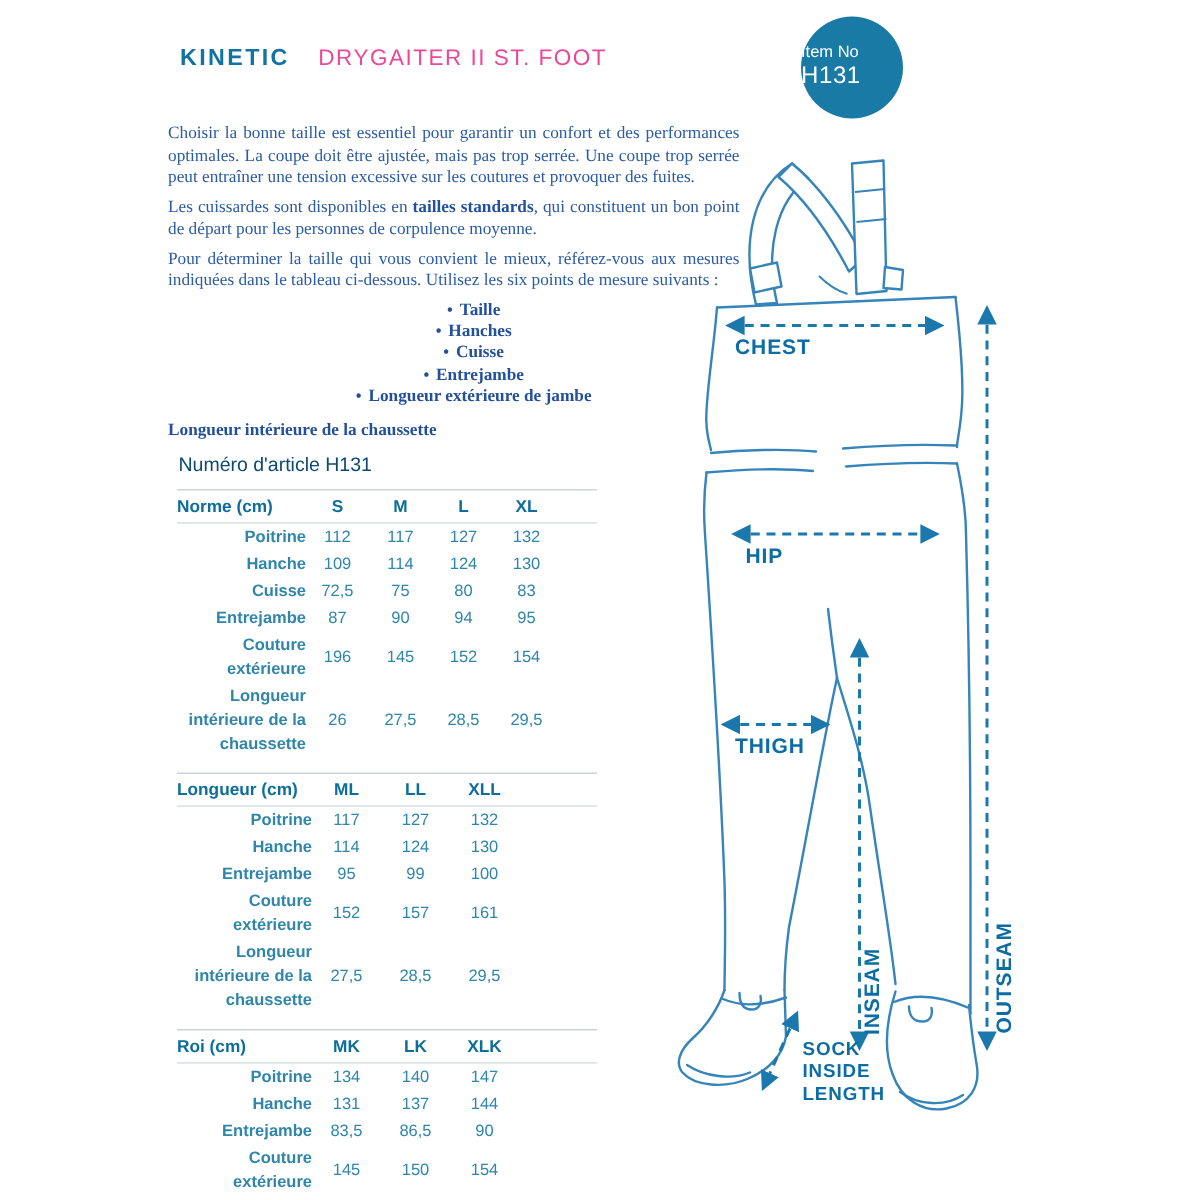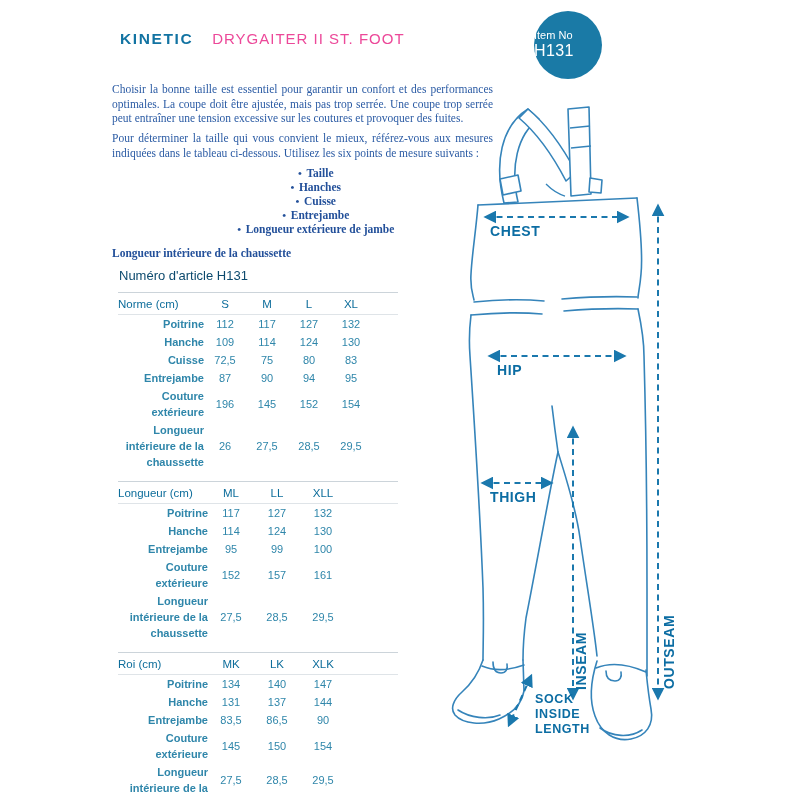--- a/index.html
+++ b/index.html
@@ -24,21 +24,21 @@
   ul.measure li{font:bold 11.5px/14.2px "Liberation Serif",serif;color:#23509a;text-align:center;}
   ul.measure li::before{content:"•";display:inline-block;width:13px;font-size:11px;}
   .sock-note{font:bold 11.5px "Liberation Serif",serif;color:#23509a;margin:10px 0 0 0;}
   .article-no{font:13px "Liberation Sans",sans-serif;color:#0c4a6e;margin:9px 0 0 7px;}
 
   
   .tables{margin:9px 0 0 6px;}
   table.sizing{border-collapse:collapse;table-layout:fixed;width:280px;margin:0 0 10px 0;
                font-family:"Liberation Sans",sans-serif;color:#2f86aa;font-size:11px;}
   table.sizing thead th{border-top:1px solid #ccd4da;border-bottom:1px solid #dfe4e8;
-               color:#0d6d9b;font-weight:normal;padding:5px 0 4px 0;font-size:11.5px;}
+               color:#0d6d9b;font-weight:bold;padding:5px 0 4px 0;font-size:11.5px;}
   table.sizing th.lbl{text-align:left;}
   table.sizing th.num{text-align:center;}
   table.sizing td{padding:1px 0;line-height:16px;vertical-align:middle;}
   table.sizing td.lbl{text-align:right;white-space:pre-line;font-weight:bold;}
   table.sizing td.num{text-align:center;}
 
   
   .diagram{position:absolute;left:438px;top:88px;}
   .diagram text{font-family:"Liberation Sans",sans-serif;font-weight:bold;fill:#0c6da3;letter-spacing:.6px;}
 </style>
@@ -48,20 +48,21 @@
 <div class="brand-line">
   <span class="brand">KINETIC</span><span class="product">DRYGAITER II ST. FOOT</span>
 </div>
 <div class="badge">
   <span class="l1">Item No</span>
   <span class="l2">H131</span>
 </div>
 
 <div class="left-col">
   <p class="copy">Choisir la bonne taille est essentiel pour garantir un confort et des performances optimales. La coupe doit être ajustée, mais pas trop serrée. Une coupe trop serrée peut entraîner une tension excessive sur les coutures et provoquer des fuites.</p>
+  <p class="copy"><span>Les cuissardes sont disponibles en </span><b>tailles standards</b><span>, qui constituent un bon point de départ pour les personnes de corpulence moyenne.</span></p>
   <p class="copy">Pour déterminer la taille qui vous convient le mieux, référez-vous aux mesures indiquées dans le tableau ci-dessous. Utilisez les six points de mesure suivants :</p>
 
   <ul class="measure">
     <li>Taille</li>
     <li>Hanches</li>
     <li>Cuisse</li>
     <li>Entrejambe</li>
     <li>Longueur extérieure de jambe</li>
   </ul>
 

